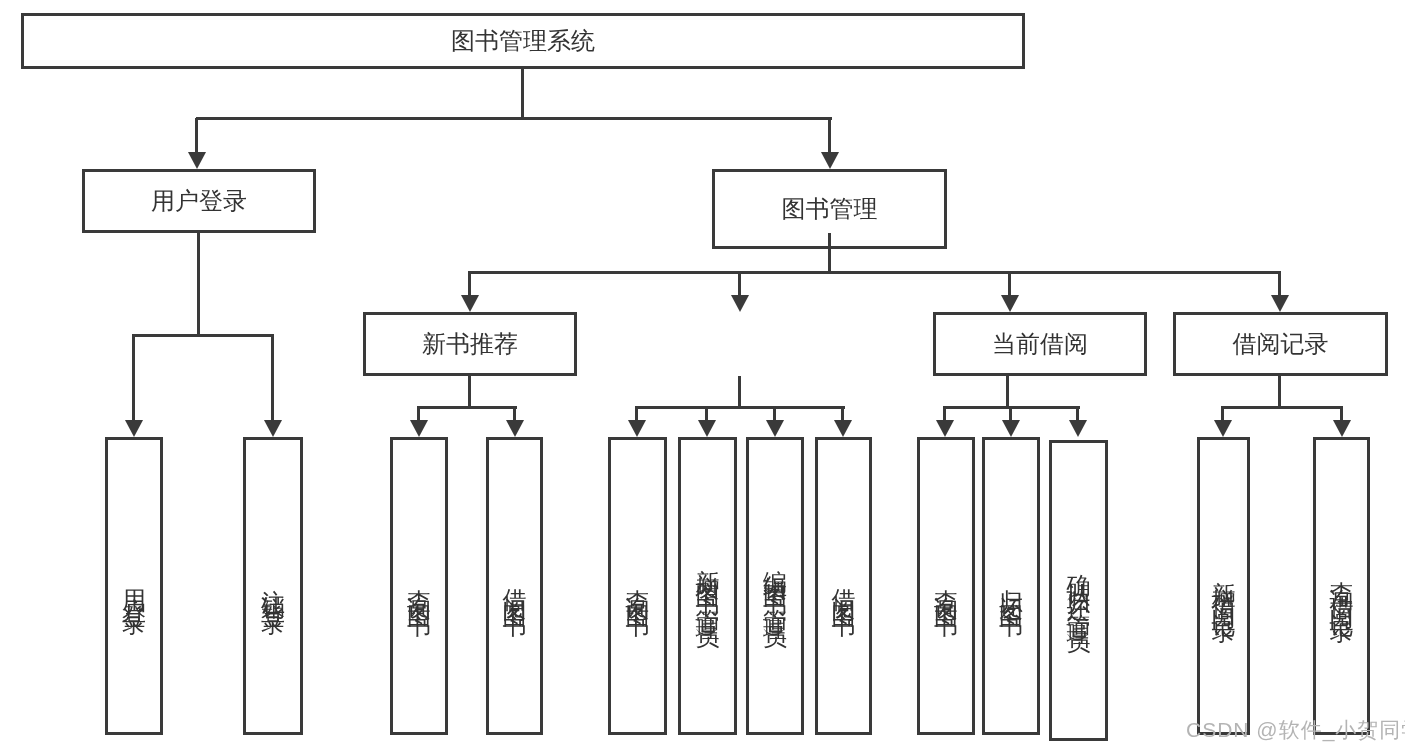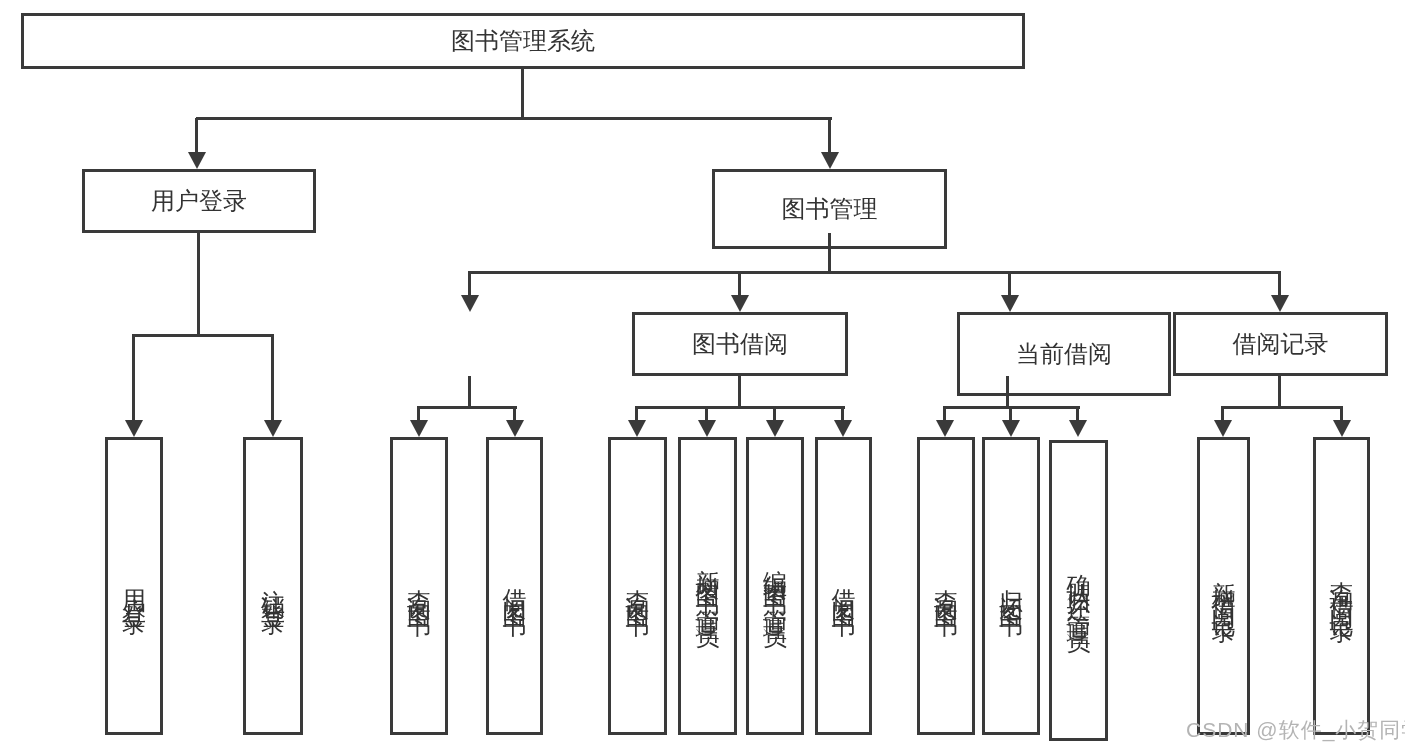--- a/index.html
+++ b/index.html
@@ -77,24 +77,24 @@
   <div class="hline" style="left:468px;top:271px;width:813px"></div>
   <div class="vline" style="left:468px;top:272px;height:23px"></div>
   <div class="arrow" style="left:461px;top:295px"></div>
   <div class="vline" style="left:738px;top:272px;height:23px"></div>
   <div class="arrow" style="left:731px;top:295px"></div>
   <div class="vline" style="left:1008px;top:272px;height:23px"></div>
   <div class="arrow" style="left:1001px;top:295px"></div>
   <div class="vline" style="left:1278px;top:272px;height:23px"></div>
   <div class="arrow" style="left:1271px;top:295px"></div>
 
-  <div class="box" style="left:632px;top:312px;width:216px;height:64px">
-    <span>图书借阅</span>
+  <div class="box" style="left:363px;top:312px;width:214px;height:64px">
+    <span>新书推荐</span>
   </div>
-  <div class="box" style="left:957px;top:312px;width:214px;height:84px">
+  <div class="box" style="left:933px;top:312px;width:214px;height:64px">
     <span>当前借阅</span>
   </div>
   <div class="box" style="left:1173px;top:312px;width:215px;height:64px">
     <span>借阅记录</span>
   </div>
 
   <div class="vline" style="left:468px;top:376px;height:31px"></div>
   <div class="hline" style="left:417px;top:406px;width:100px"></div>
   <div class="vline" style="left:417px;top:407px;height:13px"></div>
   <div class="arrow" style="left:410px;top:420px"></div>

